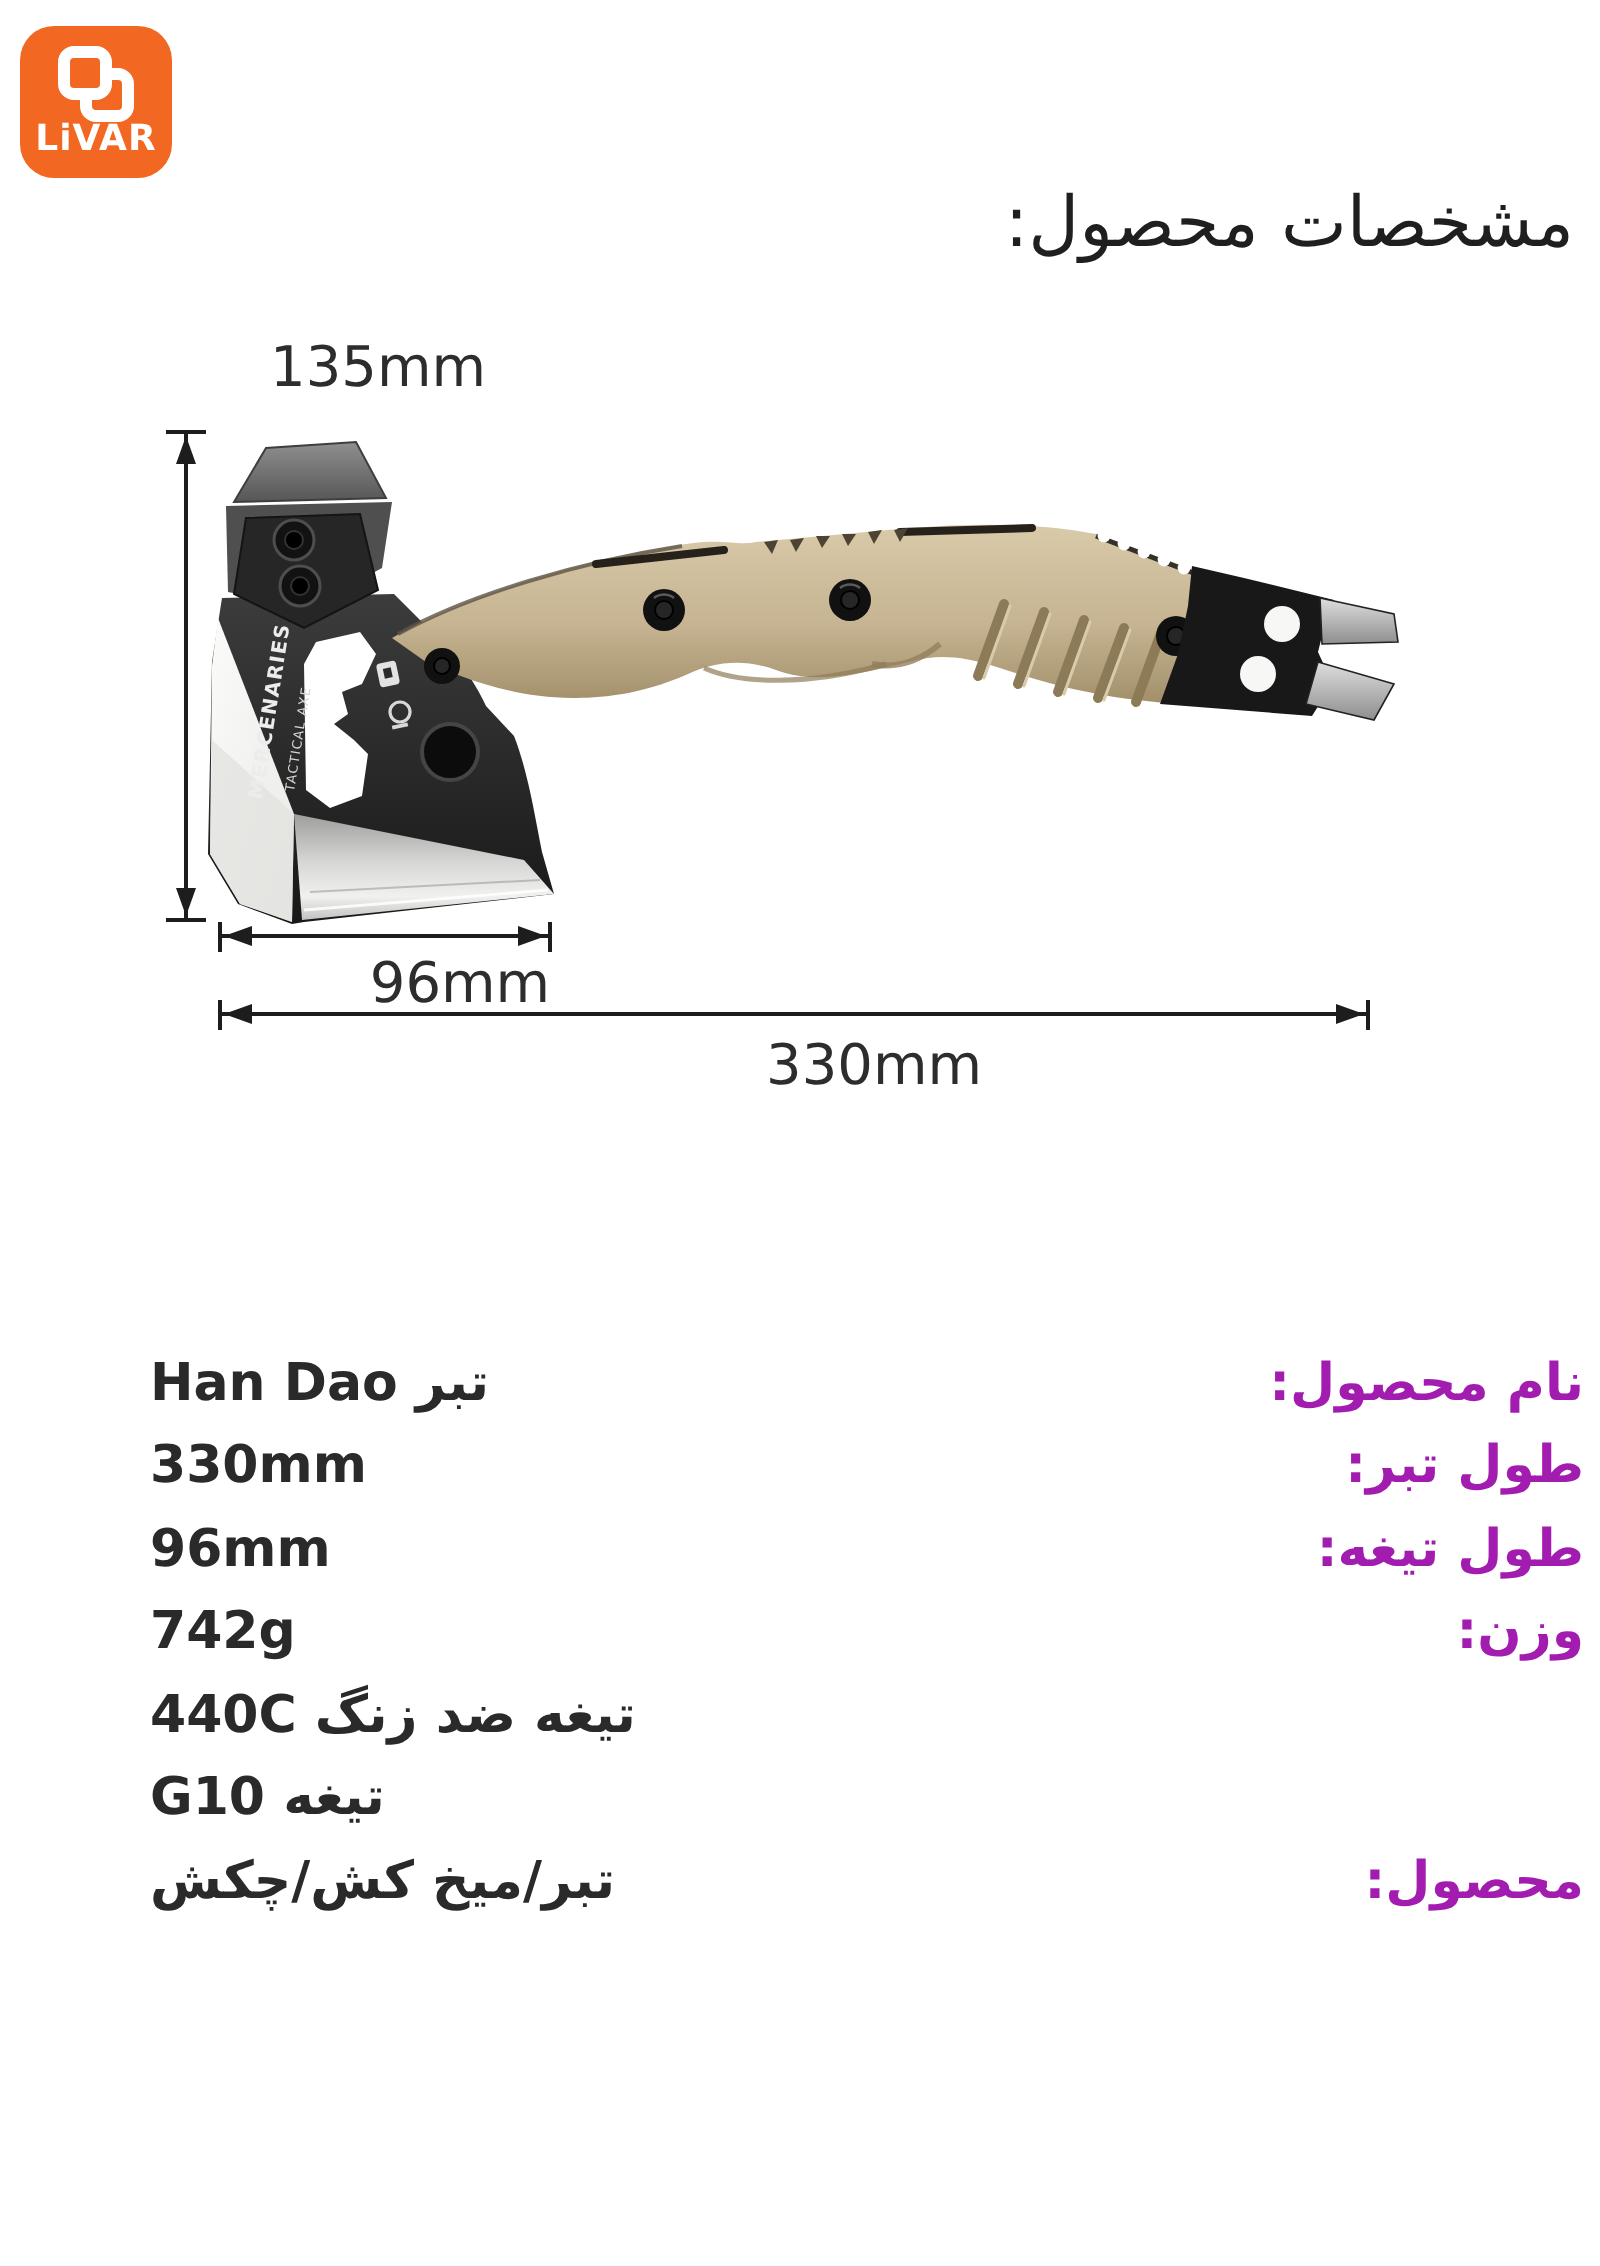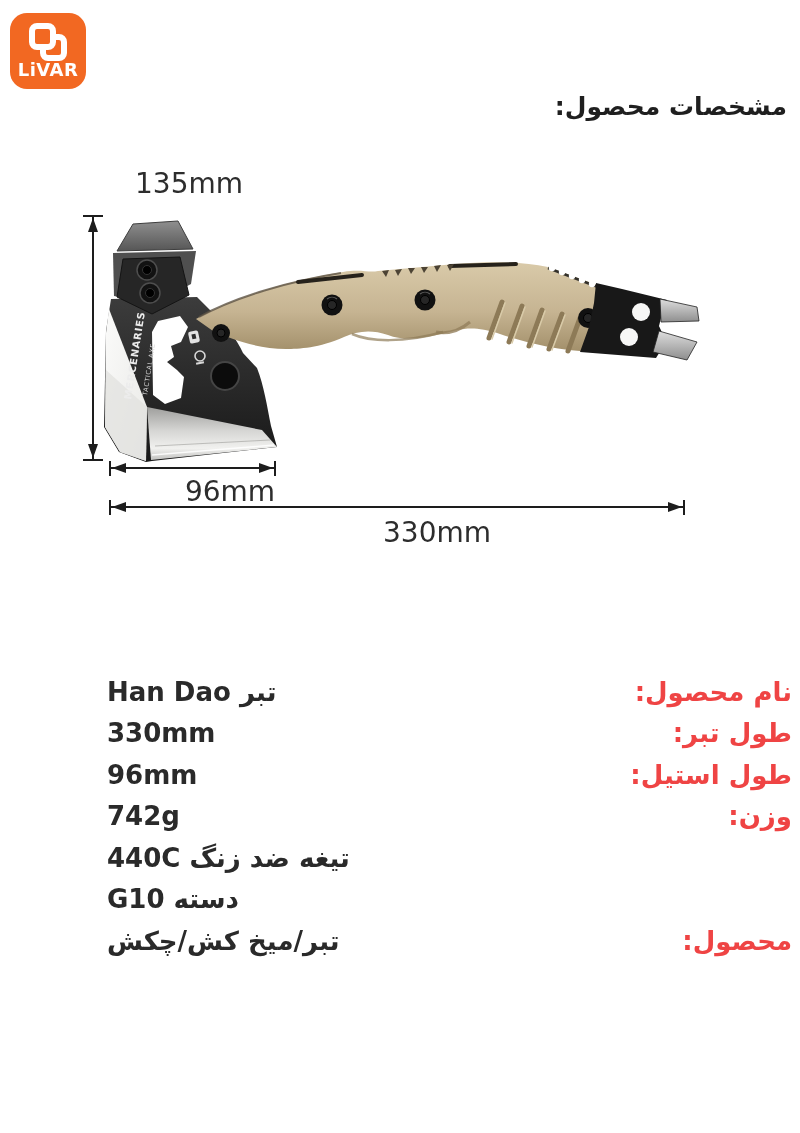--- a/index.html
+++ b/index.html
@@ -9,31 +9,31 @@
   
   .logo{position:absolute;left:10px;top:13px;width:76px;height:76px;border-radius:17px;background:#F26822;}
   .logo .icon{position:absolute;left:0;top:0;width:100%;height:44px;}
   .logo .sq{position:absolute;box-sizing:border-box;width:27px;height:27px;border:6px solid #ffffff;border-radius:8px;}
   .logo .sq.back{left:30px;top:21px;background:transparent;}
   .logo .sq.front{left:19px;top:10px;background:#F26822;}
   .logo .brand{position:absolute;left:0;right:0;bottom:9px;text-align:center;color:#fff;
     font-weight:bold;font-size:18px;letter-spacing:.5px;}
 
   
-  .title{position:absolute;top:92px;right:13px;direction:rtl;font-size:25px;font-weight:bold;color:#1f1f1f;}
+  .title{position:absolute;top:92px;right:13px;direction:rtl;font-size:35px;font-weight:normal;color:#1f1f1f;}
 
   
   .diagram{position:absolute;top:150px;left:0;width:800px;height:420px;}
 
   
   .specs{position:absolute;top:671px;left:0;width:800px;}
   .spec-row{height:41.5px;display:flex;align-items:center;justify-content:space-between;
     padding:0 8px 0 75px;box-sizing:border-box;}
-  .spec-label{direction:rtl;font-size:26px;font-weight:bold;color:#ef4444;white-space:nowrap;}
-  .spec-value{direction:rtl;text-align:left;font-size:26px;font-weight:600;color:#2a2a2a;white-space:nowrap;margin-left:32px;}
+  .spec-label{direction:rtl;font-size:26px;font-weight:bold;color:#a21caf;white-space:nowrap;}
+  .spec-value{direction:rtl;text-align:left;font-size:26px;font-weight:600;color:#2a2a2a;white-space:nowrap;}
 </style>
 </head>
 <body>
 
 <div class="page">
 
   <div class="logo">
     <div class="icon">
       <div class="sq back"></div>
       <div class="sq front"></div>
@@ -197,31 +197,31 @@
     <div class="spec-row">
       <div class="spec-value">تبر Han Dao</div>
       <div class="spec-label">نام محصول:</div>
     </div>
     <div class="spec-row">
       <div class="spec-value">330mm</div>
       <div class="spec-label">طول تبر:</div>
     </div>
     <div class="spec-row">
       <div class="spec-value">96mm</div>
-      <div class="spec-label">طول استیل:</div>
+      <div class="spec-label">طول تیغه:</div>
     </div>
     <div class="spec-row">
       <div class="spec-value">742g</div>
       <div class="spec-label">وزن:</div>
     </div>
     <div class="spec-row">
       <div class="spec-value">تیغه ضد زنگ 440C</div>
     </div>
     <div class="spec-row">
-      <div class="spec-value">دسته G10</div>
+      <div class="spec-value">تیغه G10</div>
     </div>
     <div class="spec-row">
       <div class="spec-value">تبر/میخ کش/چکش</div>
       <div class="spec-label">محصول:</div>
     </div>
   </div>
 
 </div>
 
 </body></html>

